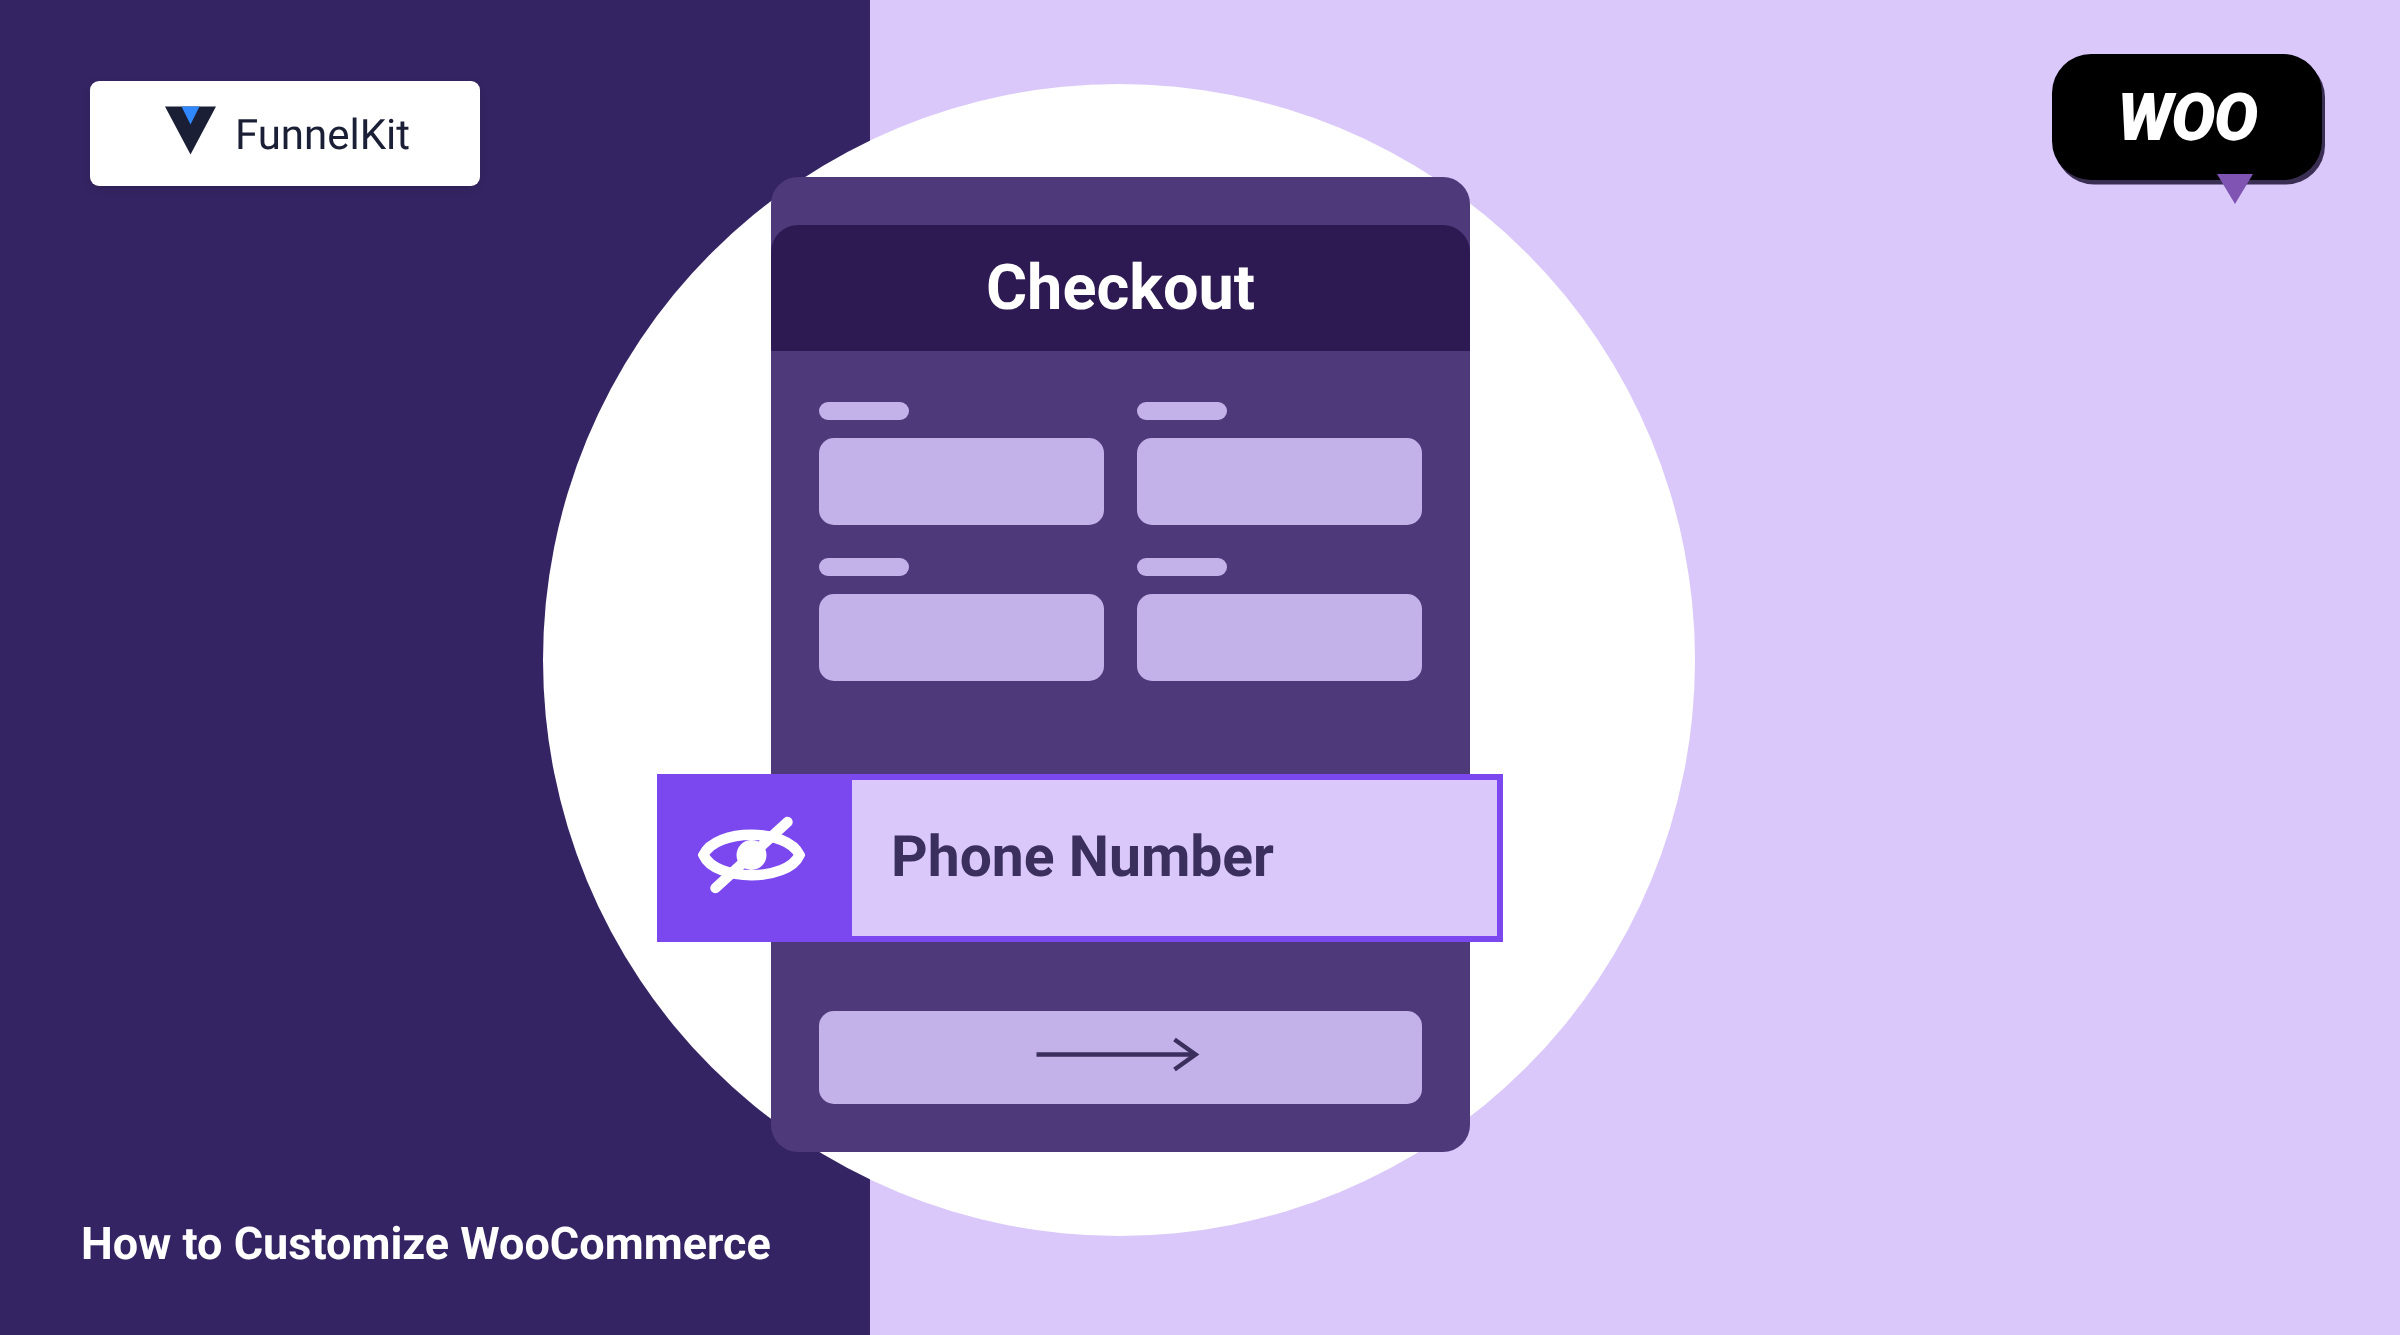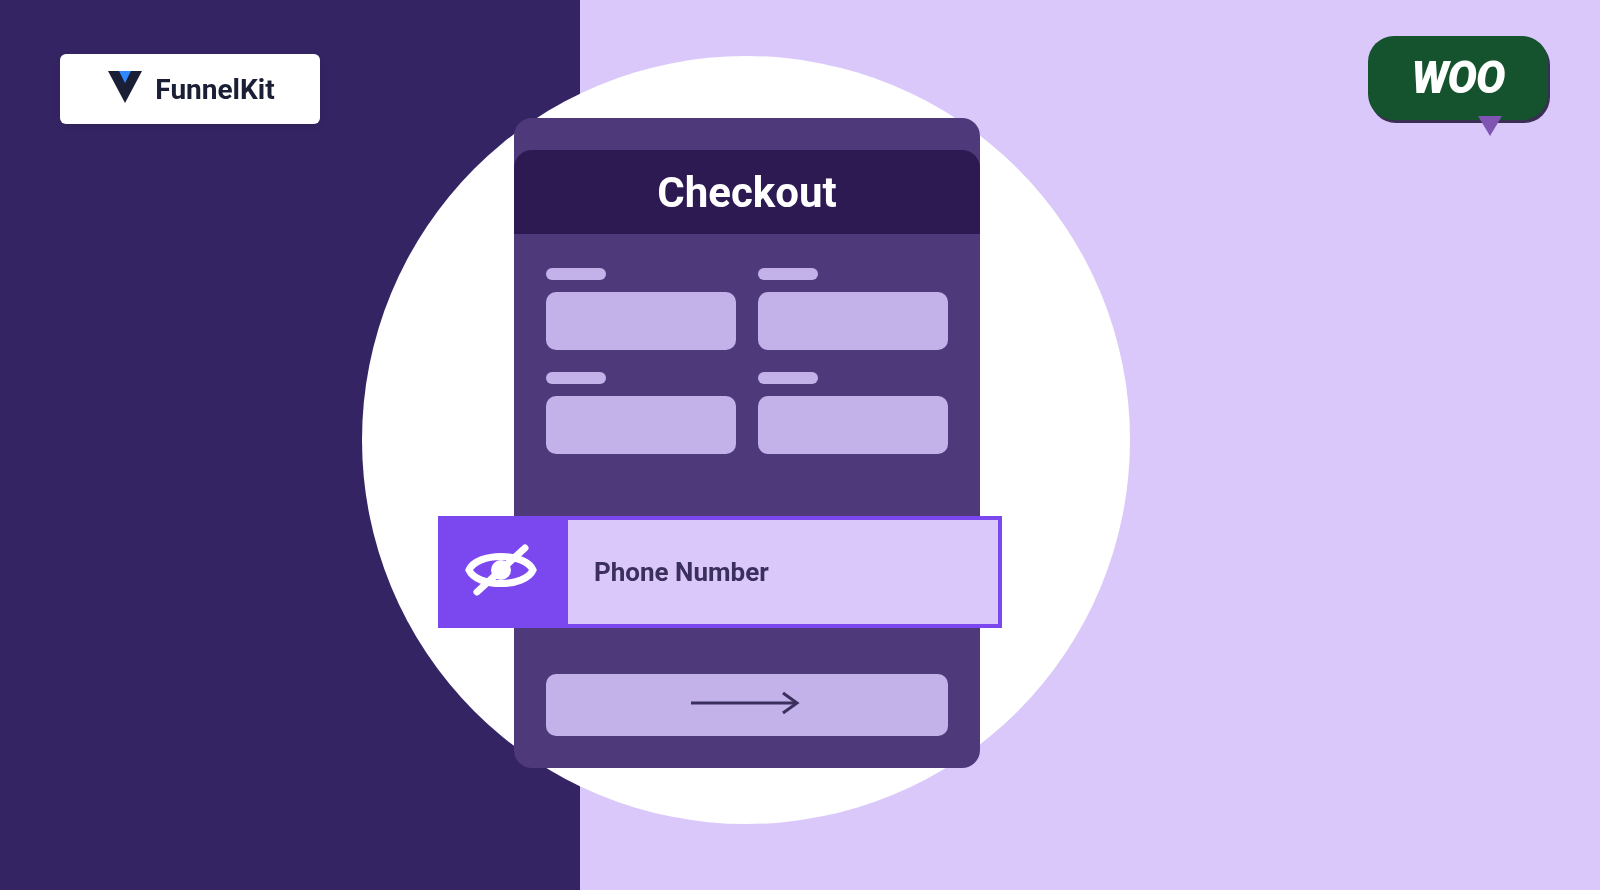--- a/index.html
+++ b/index.html
@@ -10,30 +10,30 @@
 
   .fk-badge {
     position: absolute; left: 60px; top: 54px;
     width: 260px; height: 70px;
     background: #fff; border-radius: 6px;
     display: flex; align-items: center; justify-content: center;
     box-shadow: 0 2px 6px rgba(0,0,0,0.12);
     gap: 10px;
   }
   .fk-badge .fk-text {
-    font-size: 28px; font-weight: 700; color: #1A1F36;
+    font-size: 28px; font-weight: 400; color: #1A1F36;
   }
 
   .woo-badge {
     position: absolute; right: 52px; top: 36px;
     width: 180px; height: 120px;
   }
   .woo-bubble {
     width: 180px; height: 84px;
-    background: #14532d; border-radius: 26px;
+    background: #000000; border-radius: 26px;
     display: flex; align-items: center; justify-content: center;
     box-shadow: 2px 3px 0 #3A2E53;
   }
   .woo-text { font-size: 44px; font-weight: 900; color: #fff; font-style: italic; letter-spacing: -1px; }
   .woo-tail { position: absolute; left: 110px; top: 80px; width: 0; height: 0; border-left: 12px solid transparent; border-right: 12px solid transparent; border-top: 20px solid #7F54B3; }
 
   .circle {
     position: absolute; left: 362px; top: 56px;
     width: 768px; height: 768px; border-radius: 50%;
     background: #fff;
@@ -67,21 +67,21 @@
   }
   .hide-sq {
     width: 126px; height: 112px; background: #7B48F0;
     display: flex; align-items: center; justify-content: center;
   }
   .phone-box {
     flex: 1; height: 112px; background: #DAC8FB;
     border: 4px solid #7B48F0;
     display: flex; align-items: center; padding-left: 26px;
   }
-  .phone-text { font-size: 26px; font-weight: 700; color: #3B2F5D; }
+  .phone-text { font-size: 38px; font-weight: 700; color: #3B2F5D; }
 
   .submit-row {
     position: absolute; left: 32px; bottom: 32px;
     width: 402px; height: 62px;
     background: #C3B2EA; border-radius: 10px;
     display: flex; align-items: center; justify-content: center;
   }
 
   .caption {
     position: absolute; left: 54px; bottom: 40px;
@@ -157,14 +157,15 @@
       <span>
         <svg width="120" height="24" viewBox="0 0 120 24">
           <line x1="4" y1="12" x2="108" y2="12" stroke="#3B2F5D" stroke-width="3"></line>
           <polyline points="96,2 110,12 96,22" fill="none" stroke="#3B2F5D" stroke-width="3"></polyline>
         </svg>
       </span>
     </div>
   </div>
 
   <div class="caption">
+    <div>How to Customize WooCommerce</div>
   </div>
 </div>
 
 </body></html>

